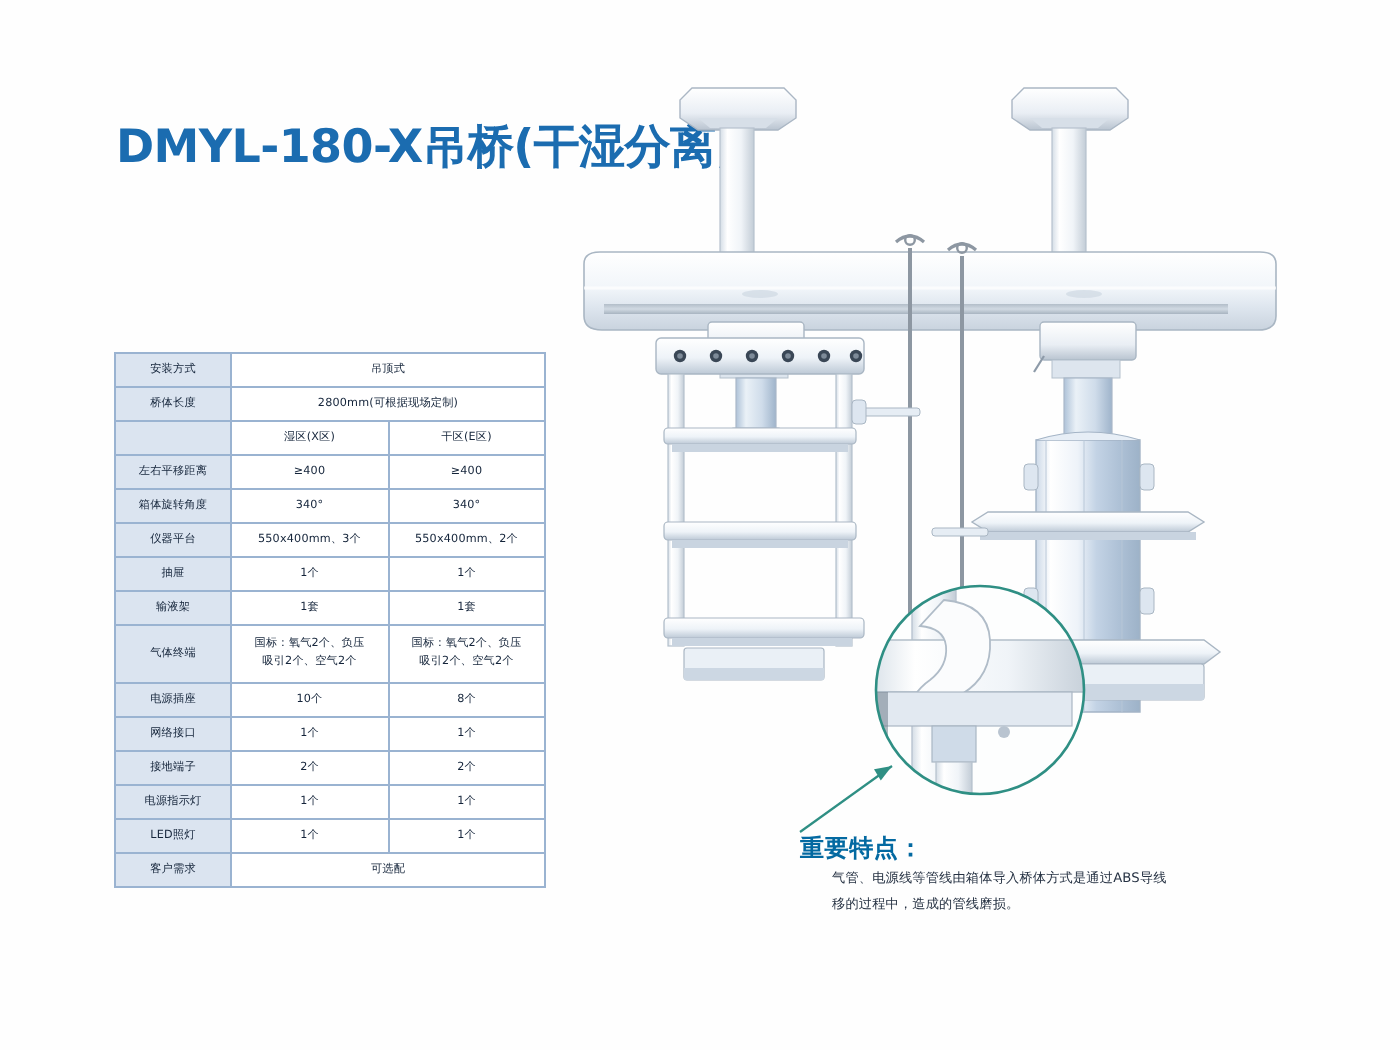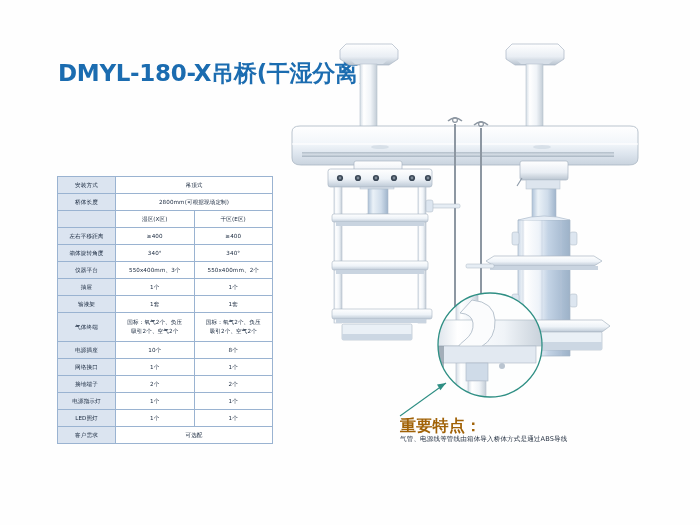--- a/index.html
+++ b/index.html
@@ -39,27 +39,27 @@
     background:#dbe4f0;
     width:55px;
     font-size:5.6px;
   }
   .spec-table td.val{background:#ffffff;}
   .spec-table td.gas{height:26px;line-height:1.7;}
 
   
   .feat-head{
     position:absolute;left:400px;top:416px;
-    font-size:16px;font-weight:bold;color:#a16207;letter-spacing:0.3px;
+    font-size:12px;font-weight:bold;color:#0369a1;letter-spacing:0.3px;
   }
   .feat-body{
     position:absolute;left:400px;top:433px;width:208px;
     font-size:6.6px;line-height:1.95;color:#263243;letter-spacing:0.1px;
   }
-  .feat-body div{white-space:nowrap;}
+  .feat-body div{white-space:nowrap;margin-left:16px;}
 
   
   .photo{position:absolute;left:280px;top:28px;width:420px;height:390px;}
   .photo svg{display:block;}
 </style>
 </head>
 <body>
 
 <div id="root">
 
@@ -329,15 +329,16 @@
         <tr>
           <td class="lab">客户需求</td>
           <td class="val" colspan="2">可选配</td>
         </tr>
       </tbody>
   </table>
 
   <div class="feat-head">重要特点：</div>
   <div class="feat-body">
     <div>气管、电源线等管线由箱体导入桥体方式是通过ABS导线</div>
+    <div>移的过程中，造成的管线磨损。</div>
   </div>
 
 </div>
 
 </body></html>

